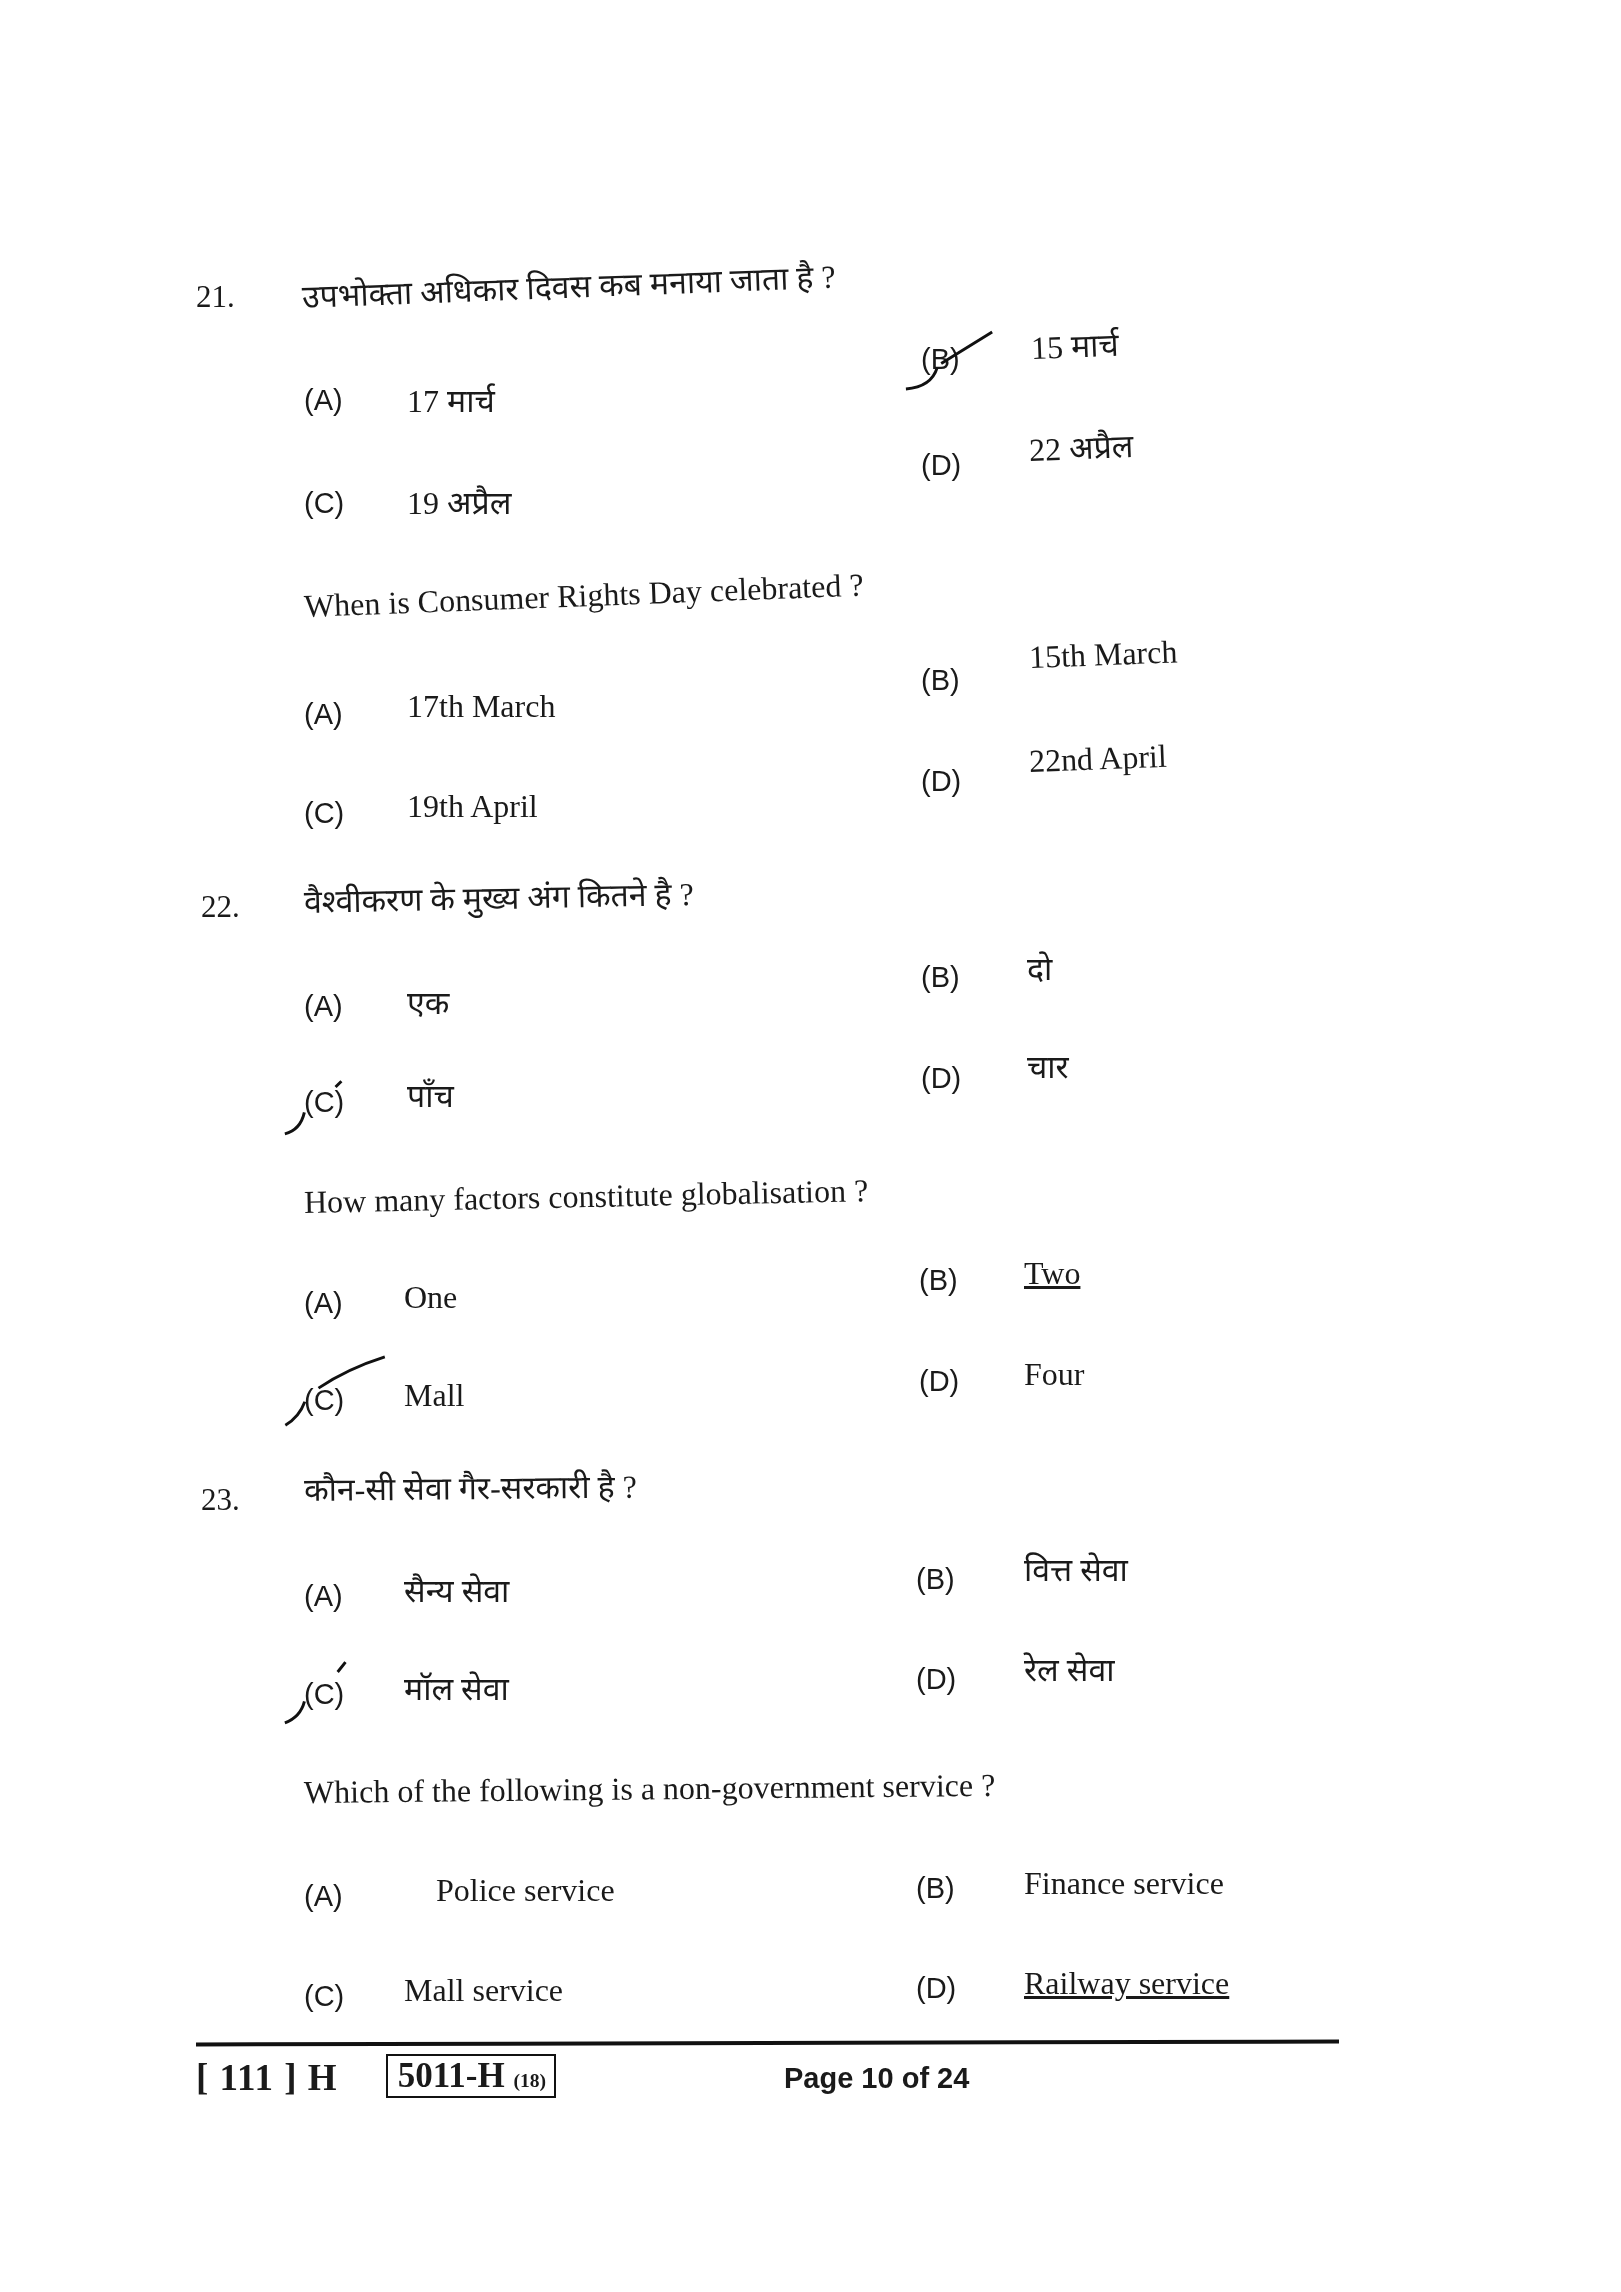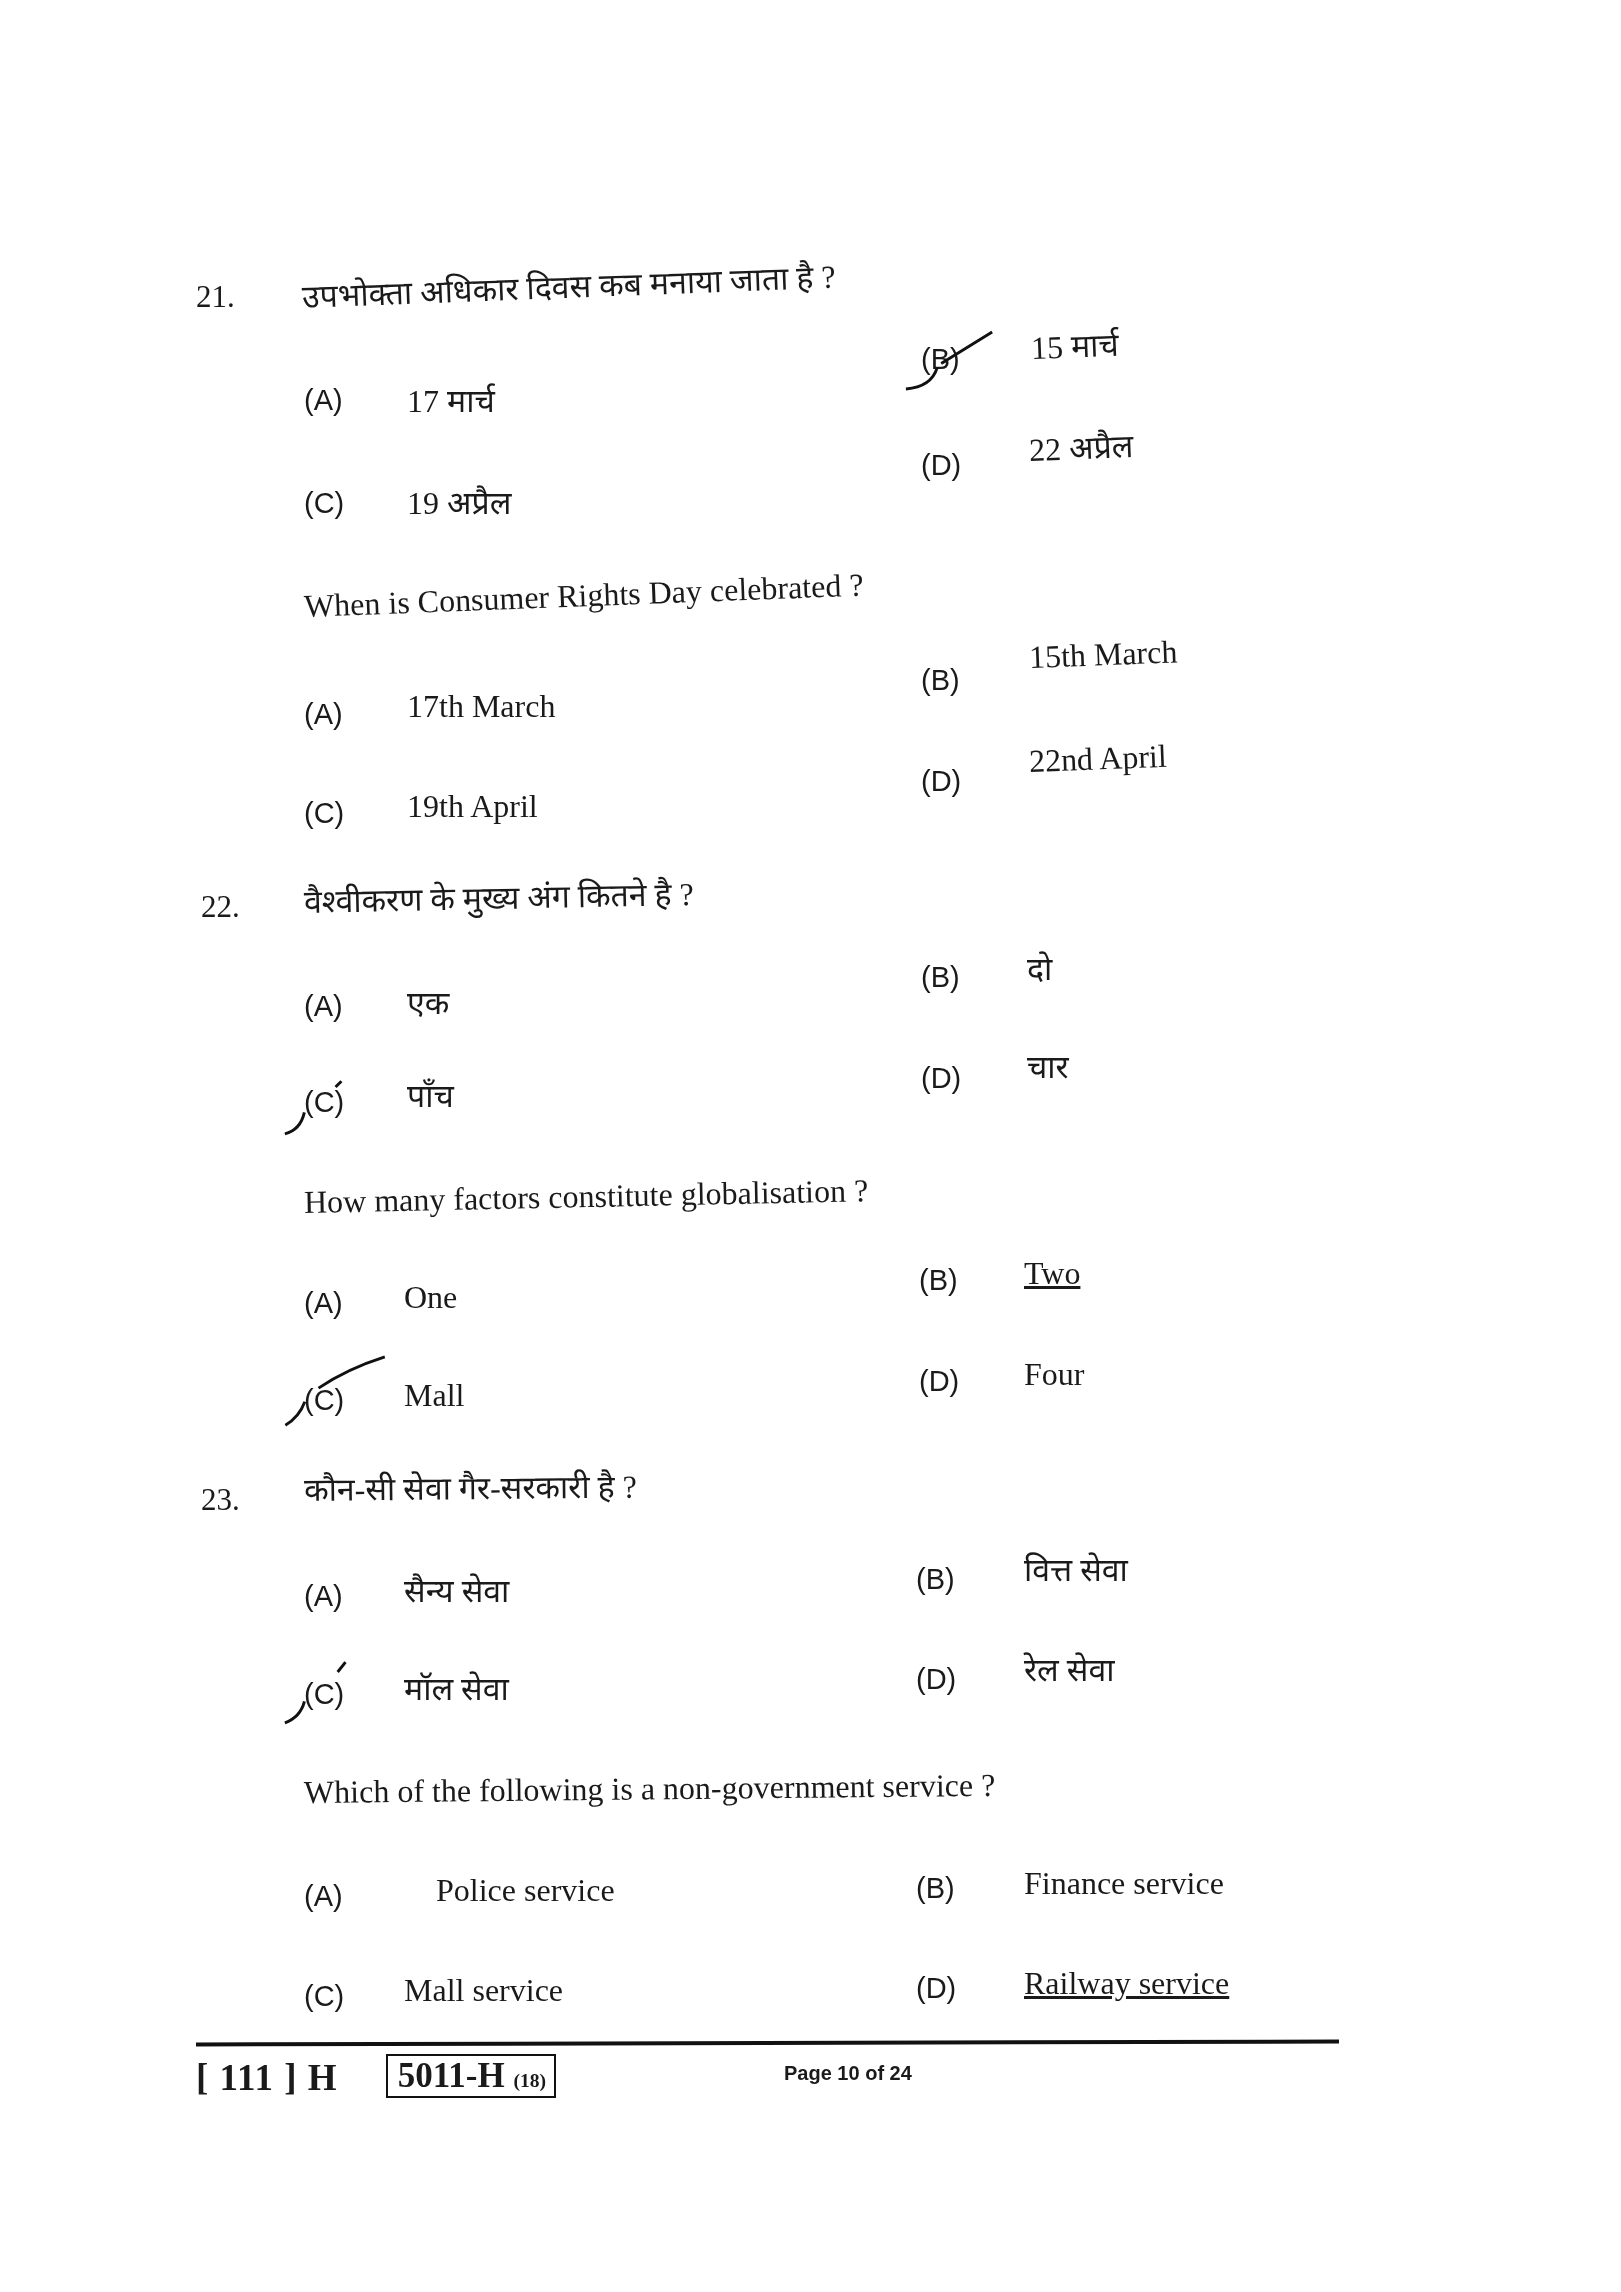--- a/index.html
+++ b/index.html
@@ -32,21 +32,21 @@
       transform: rotate(-0.15deg);
     }
     .footer-left { font-size: 37px; font-weight: bold; letter-spacing: 1px; }
     .code-box {
       border: 2px solid #111;
       padding: 0px 7.8px 0 9.8px;
       font-size: 35px;
       font-weight: bold;
     }
     .code-box small { font-size: 19.6px; font-weight: bold; }
-    .page-num { font-size: 20px; font-weight: bold; font-family: "Liberation Sans", "DejaVu Sans", sans-serif; }
+    .page-num { font-size: 29px; font-weight: bold; font-family: "Liberation Sans", "DejaVu Sans", sans-serif; }
   </style>
 </head>
 <body>
 
 <div>
   <span class="abs qnum" style="left:196px; top:279px;">21.</span>
   <span class="abs qtext-hi tilt1" style="left:302px; top:274px;">उपभोक्ता अधिकार दिवस कब मनाया जाता है ?</span>
 
   <span class="abs opt-label" style="left:304px; top:384px;">(A)</span>
   <span class="abs opt-text" style="left:407px; top:378px;">17 मार्च</span>

